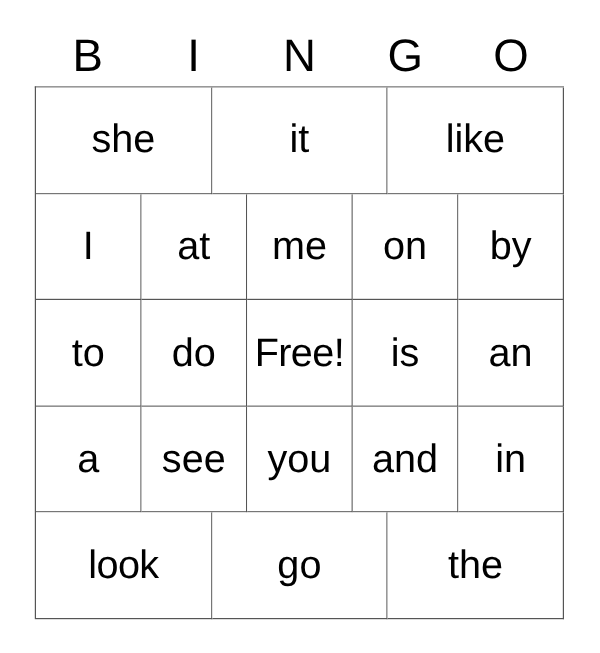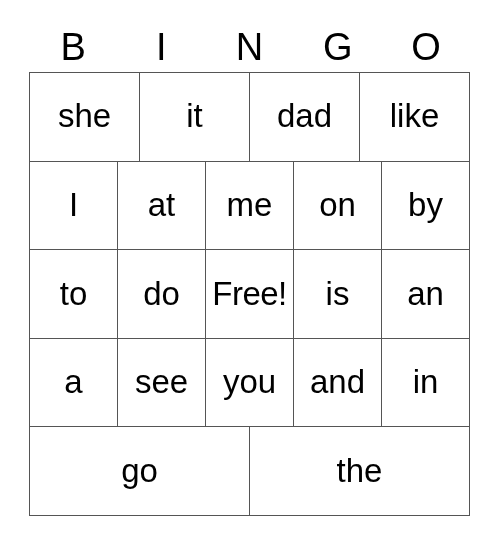--- a/index.html
+++ b/index.html
@@ -102,23 +102,20 @@
   <div id="grid">
 
     <div class="grid-row">
       <div class="grid-cell">
           <span class="cell-text">she</span>
         </div>
       <div class="grid-cell">
           <span class="cell-text">it</span>
         </div>
       <div class="grid-cell">
-          <span class="cell-text">dad</span>
-        </div>
-      <div class="grid-cell">
           <span class="cell-text">like</span>
         </div>
     </div>
 
     <div class="grid-row">
       <div class="grid-cell">
           <span class="cell-text">I</span>
         </div>
       <div class="grid-cell">
           <span class="cell-text">at</span>
@@ -164,20 +161,23 @@
         </div>
       <div class="grid-cell">
           <span class="cell-text">and</span>
         </div>
       <div class="grid-cell">
           <span class="cell-text">in</span>
         </div>
     </div>
 
     <div class="grid-row">
+      <div class="grid-cell wide">
+          <span class="cell-text">look</span>
+        </div>
       <div class="grid-cell">
           <span class="cell-text">go</span>
         </div>
       <div class="grid-cell">
           <span class="cell-text">the</span>
         </div>
     </div>
 
   </div>
 </div>

